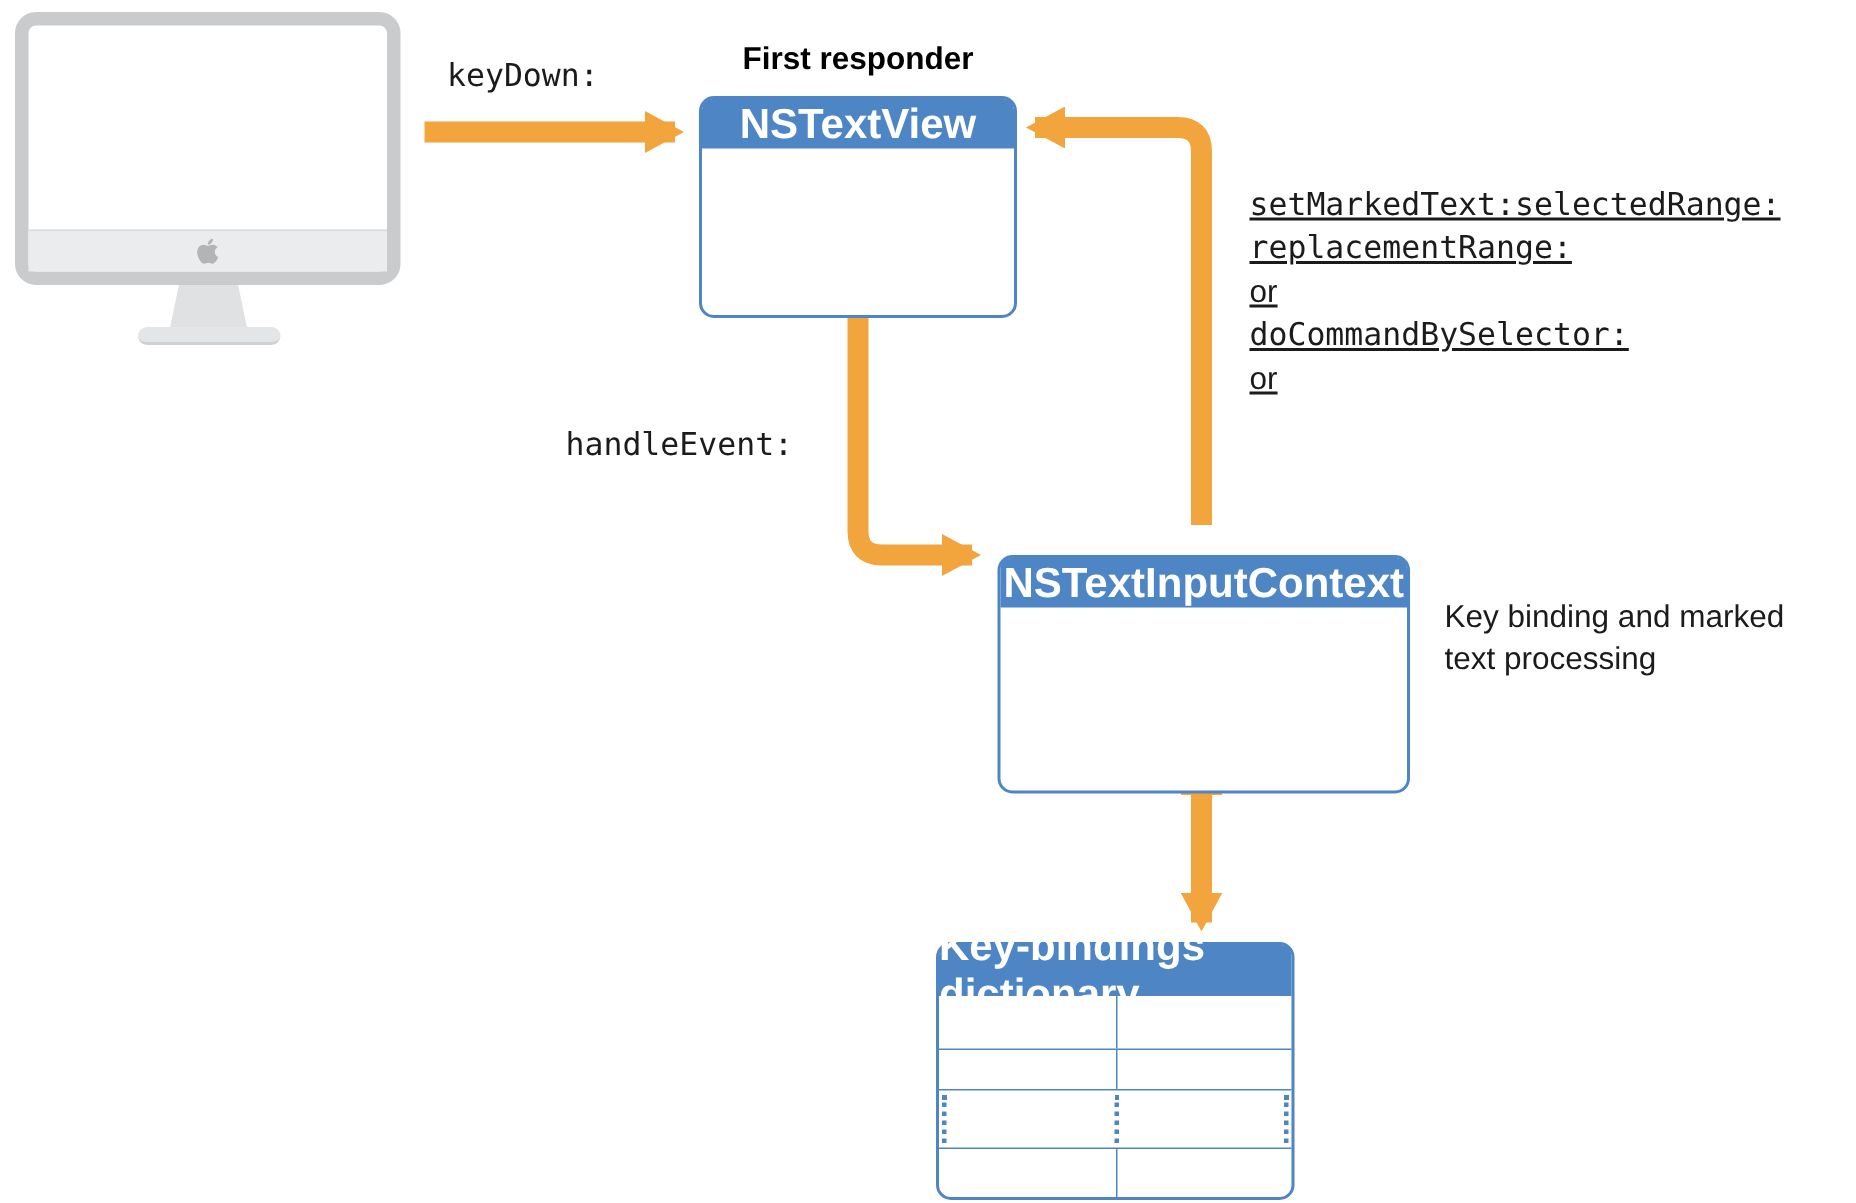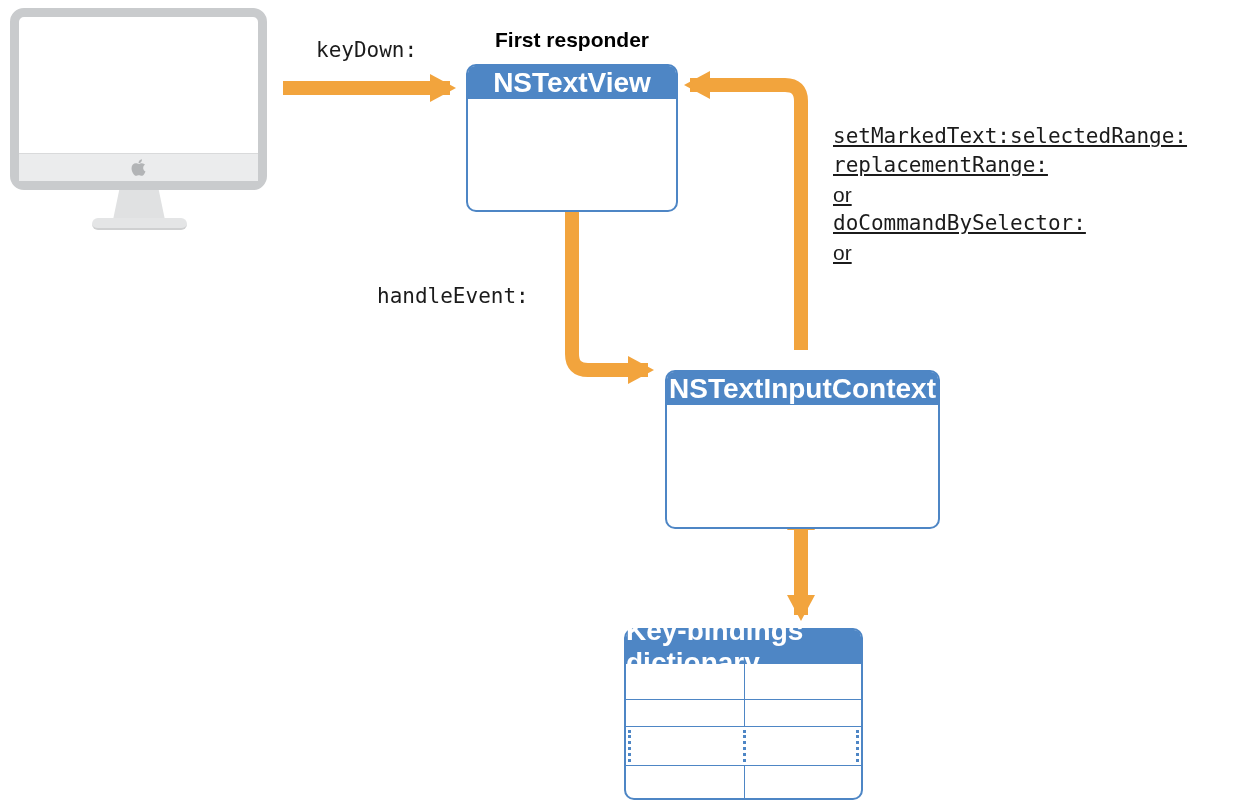--- a/index.html
+++ b/index.html
@@ -18,21 +18,21 @@
                   background: #ebeced; border-top: 1px solid #d9dadb;
                   display: flex; align-items: center; justify-content: center; }
   .monitor-neck { position: absolute; left: 103px; top: 182px; width: 52px; height: 30px;
                   background: #e0e1e2; clip-path: polygon(12% 0, 88% 0, 100% 100%, 0 100%); }
   .monitor-base { position: absolute; left: 82px; top: 210px; width: 95px; height: 12px;
                   background: #e4e5e6; border-radius: 7px; border-bottom: 2px solid #cfd0d1; }
 
   
   .label { position: absolute; color: #1b1b1b; white-space: nowrap; }
   .mono { font-family: "DejaVu Sans Mono", "Liberation Mono", monospace; font-size: 21px; }
-  .keydown-label { left: 316px; top: 38px; text-align: center; }
+  .keydown-label { left: 298px; top: 38px; text-align: center; }
   .first-responder { left: 436px; top: 28px; width: 272px; text-align: center;
                      font-weight: bold; font-size: 21px; color: #000; }
   .handle-event-label { left: 377px; top: 284px; }
 
   .method-stack { position: absolute; left: 833px; top: 122px; }
   .method-stack div { line-height: 29px; color: #1b1b1b; white-space: nowrap; text-decoration: underline; }
   .method-stack .mono-line { font-family: "DejaVu Sans Mono", "Liberation Mono", monospace; font-size: 21px; }
   .method-stack .or-line { font-size: 21px; }
 
   .context-note { position: absolute; left: 963px; top: 398px; font-size: 21px;
@@ -104,20 +104,24 @@
     <div class="mono-line">replacementRange:</div>
     <div class="or-line">or</div>
     <div class="mono-line">doCommandBySelector:</div>
     <div class="or-line">or</div>
   </div>
 
   <div class="box box-inputcontext">
     <div class="box-header">NSTextInputContext</div>
   </div>
 
+  <div class="context-note">
+    <div>Key binding and marked</div>
+    <div>text processing</div>
+  </div>
 
   <div class="box box-keybindings">
     <div class="box-header">Key-bindings dictionary</div>
     <div class="kb-body">
       <div class="kb-row kb-row-1 solid-border">
         <span class="vdiv"></span>
       </div>
       <div class="kb-row kb-row-2 solid-border">
         <span class="vdiv"></span>
       </div>

